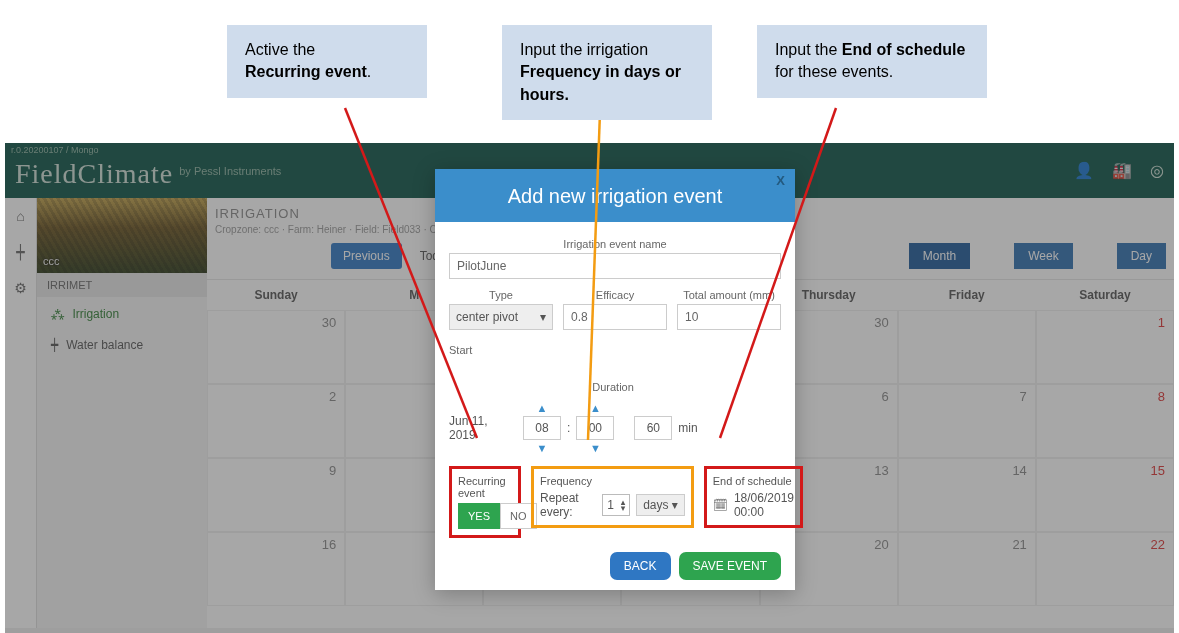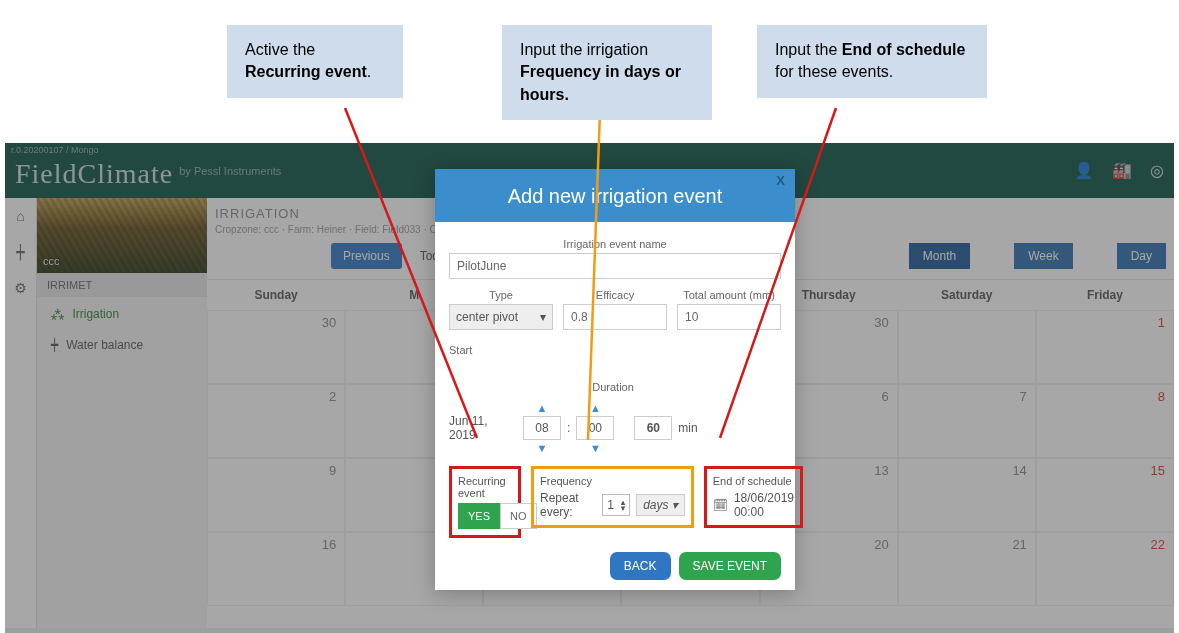--- a/index.html
+++ b/index.html
@@ -1,19 +1,19 @@
 <!DOCTYPE html>
 <html><head>
 <meta charset="utf-8">
 <style>
 * { box-sizing: border-box; margin: 0; padding: 0; }
 body { font-family: Arial, sans-serif; background: #fff; width: 1179px; height: 633px; position: relative; overflow: hidden; }
 
 
-.callout { position: absolute; background: #cfdcec; padding: 14px 18px; font-size: 16px; color: #000; line-height: 1.4; z-index: 100; width: 176px; }
+.callout { position: absolute; background: #cfdcec; padding: 14px 18px; font-size: 16px; color: #000; line-height: 1.4; z-index: 100; width: 200px; }
 .callout b { font-weight: bold; }
 
 
 .connectors { position: absolute; top: 0; left: 0; width: 1179px; height: 633px; z-index: 90; pointer-events: none; }
 
 
 .app { position: absolute; top: 143px; left: 5px; width: 1169px; height: 518px; background: #eee; overflow: hidden; }
 .overlay-dim { position: absolute; inset: 0; background: rgba(60,60,60,0.45); z-index: 5; }
 
 
@@ -157,22 +157,22 @@
         <span>Day</span>
       </div>
     </div>
     <div class="cal">
       <div class="cal-head">
         <div>Sunday</div>
         <div>M</div>
         <div></div>
         <div></div>
         <div>Thursday</div>
+        <div>Friday</div>
         <div>Saturday</div>
-        <div>Friday</div>
       </div>
       <div class="cal-body">
         <div class="cal-cell">
             <span>30</span>
           </div>
         <div class="cal-cell"></div>
         <div class="cal-cell"></div>
         <div class="cal-cell"></div>
         <div class="cal-cell">
             <span>30</span>
@@ -277,41 +277,41 @@
           <span class="caret">▲</span>
           <div class="tbox">08</div>
           <span class="caret">▼</span>
         </div>
         <span>:</span>
         <div class="spin-col">
           <span class="caret">▲</span>
           <div class="tbox">00</div>
           <span class="caret">▼</span>
         </div>
-        <div class="tbox" style="margin-left:14px;font-weight:bold;">60</div>
+        <div class="tbox" style="margin-left:14px;">60</div>
         <span style="font-size:12px;">min</span>
       </div>
 
       <div class="section-row">
         <div class="box-red" style="width:72px;">
           <div class="sec-label">Recurring event</div>
           <div class="yn">
             <span class="y">YES</span>
             <span class="n">NO</span>
           </div>
         </div>
         <div class="box-orange" style="flex:1;">
           <div class="sec-label">Frequency</div>
           <div class="freq-row">
             <span>Repeat every:</span>
             <div class="numbox">
               <span>1</span>
                 <span style="font-size:9px; line-height:0.7;">▴<br>▾</span>
             </div>
-            <div class="select" style="padding:3px 6px; width:60px;font-style:italic;">
+            <div class="select" style="padding:3px 6px; width:60px;">
               <span>days</span>
                 <span>▾</span>
             </div>
           </div>
         </div>
         <div class="box-red" style="width:128px;">
           <div class="sec-label">End of schedule</div>
           <div class="end-row">
             <span>🗓</span>
             <span>18/06/2019 00:00</span>

